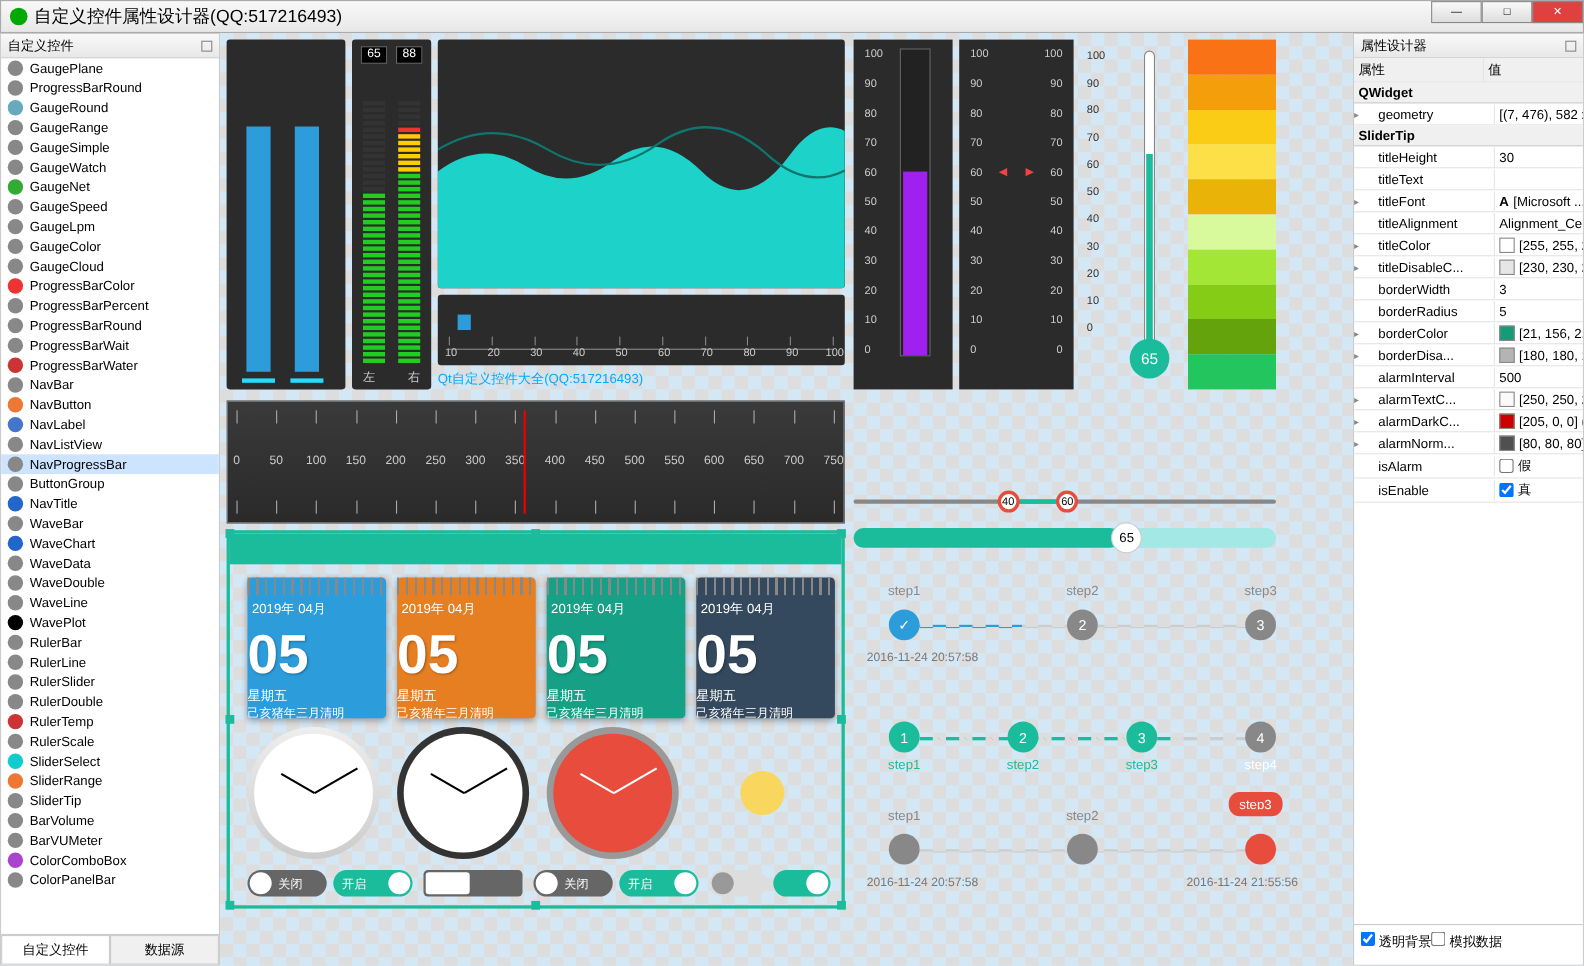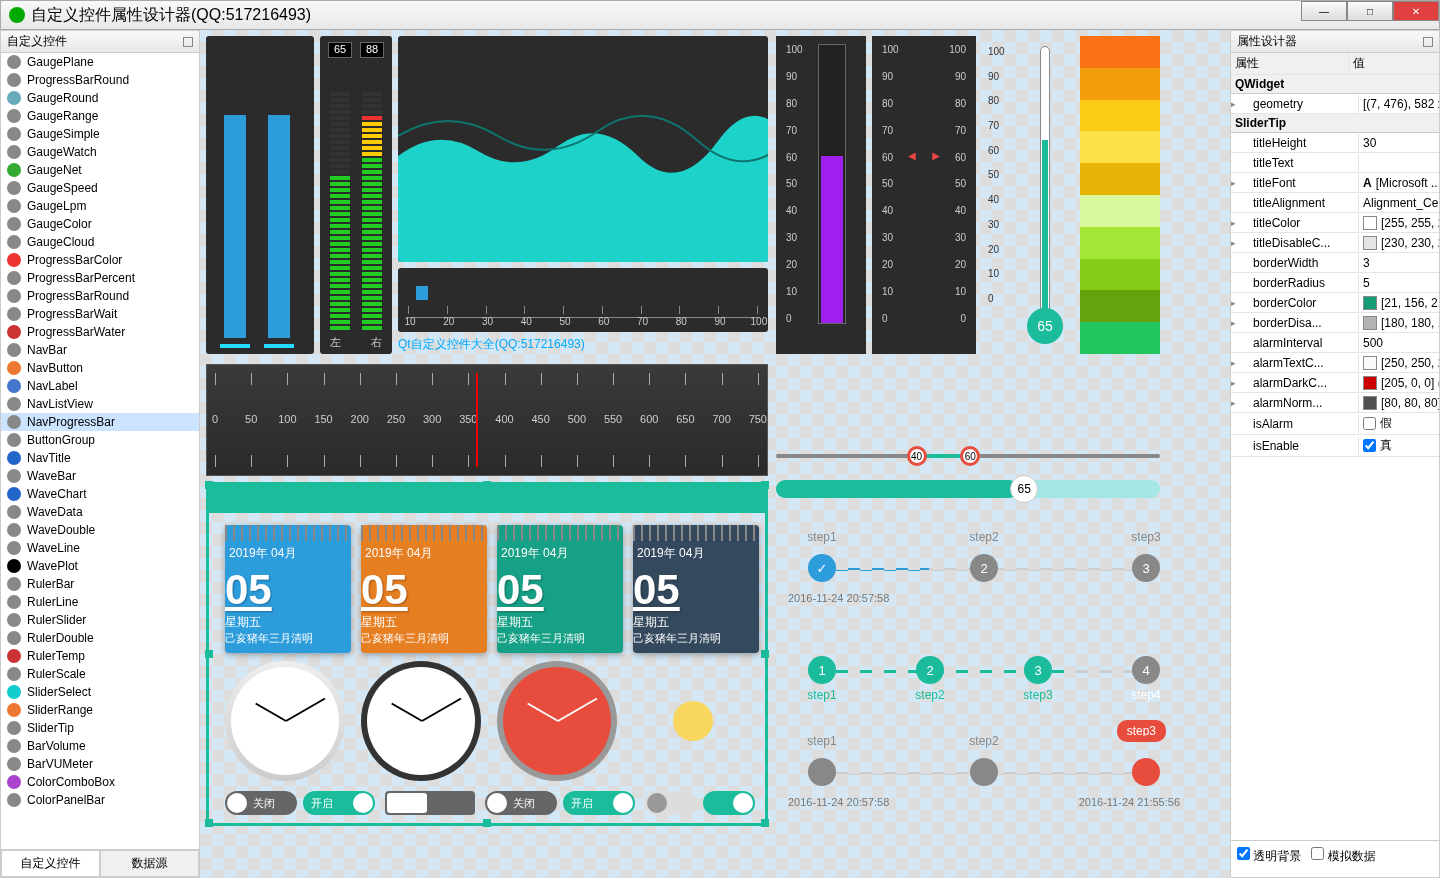--- a/index.html
+++ b/index.html
@@ -95,21 +95,21 @@
 .step-bubble::after { content: ""; position: absolute; bottom: -6px; left: 50%; margin-left: -6px; border: 6px solid transparent; border-top-color: #e74c3c; }
 
 
 .sel-panel { position: absolute; border: 3px solid #1abc9c; }
 .sel-header { height: 28px; background: #1abc9c; }
 .sel-handle { position: absolute; width: 8px; height: 8px; background: #1abc9c; }
 
 .cal-card { position: absolute; border-radius: 4px; color: #fff; text-align: left; box-shadow: 0 2px 6px rgba(0,0,0,0.3); }
 .cal-spiral { height: 16px; background: repeating-linear-gradient(90deg, #888 0 2px, transparent 2px 8px); }
 .cal-head { padding: 4px; font-size: 12px; }
-.cal-day { font-size: 42px; font-weight: bold; text-shadow: 1px 1px 2px rgba(0,0,0,0.3); text-decoration: underline; }
+.cal-day { font-size: 50px; font-weight: bold; text-shadow: 1px 1px 2px rgba(0,0,0,0.3); }
 .cal-wd { font-size: 12px; }
 .cal-lunar { font-size: 11px; padding-bottom: 6px; }
 
 .clock { position: absolute; border-radius: 50%; }
 .clock-face { position: absolute; inset: 6px; border-radius: 50%; background: #fff; }
 .clock-hand { position: absolute; left: 50%; bottom: 50%; width: 2px; transform-origin: bottom; background: #000; }
 
 .switch { position: absolute; height: 24px; border-radius: 12px; display: flex; align-items: center; color: #fff; font-size: 11px; }
 .switch-knob { width: 20px; height: 20px; background: #fff; border-radius: 50%; position: absolute; }
 
@@ -118,21 +118,21 @@
 .prop-table { flex: 1; overflow-y: auto; }
 .prop-header, .prop-row { display: flex; border-bottom: 1px solid #e4e4e4; font-size: 12px; min-height: 20px; align-items: center; }
 .prop-header { background: #f0f0f0; font-weight: normal; }
 .prop-key { width: 118px; padding: 2px 4px 2px 12px; border-right: 1px solid #e4e4e4; overflow: hidden; white-space: nowrap; text-overflow: ellipsis; }
 .prop-val { flex: 1; padding: 2px 4px; overflow: hidden; white-space: nowrap; text-overflow: ellipsis; display: flex; align-items: center; gap: 4px; }
 .prop-group { background: #f0f0f0; font-weight: bold; padding: 2px 4px; border-bottom: 1px solid #ccc; }
 .swatch { width: 14px; height: 14px; border: 1px solid #888; flex-shrink: 0; }
 .expand { width: 10px; color: #888; font-size: 9px; }
 
 .bottom-controls { padding: 6px; border-top: 1px solid #ccc; }
-.bc-row { display: flex; gap: 10px; margin-bottom: 6px; align-items: flex-start; }
+.bc-row { display: flex; margin-bottom: 6px; align-items: flex-start; }
 .bc-btn { flex: 1; padding: 4px; border: 1px solid #aaa; background: linear-gradient(#fafafa,#e6e6e6); border-radius: 3px; text-align: center; cursor: pointer; }
 
 .tiny-sq { width: 10px; height: 10px; border: 1px solid #888; display: inline-block; }
 </style>
 </head>
 <body>
 
 <div class="titlebar">
   <div class="titlebar-icon"></div>
   <div class="titlebar-text">自定义控件属性设计器(QQ:517216493)</div>

